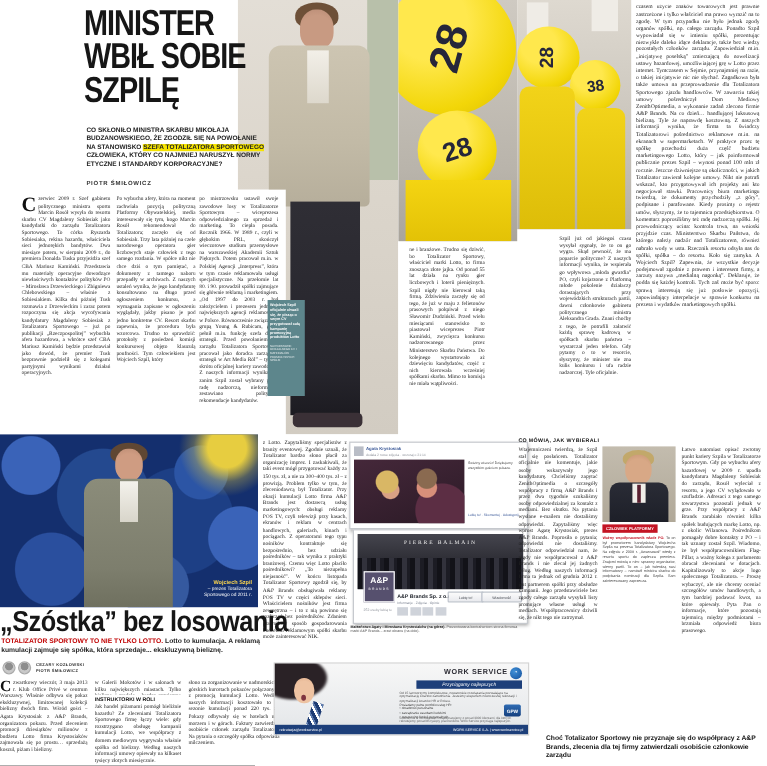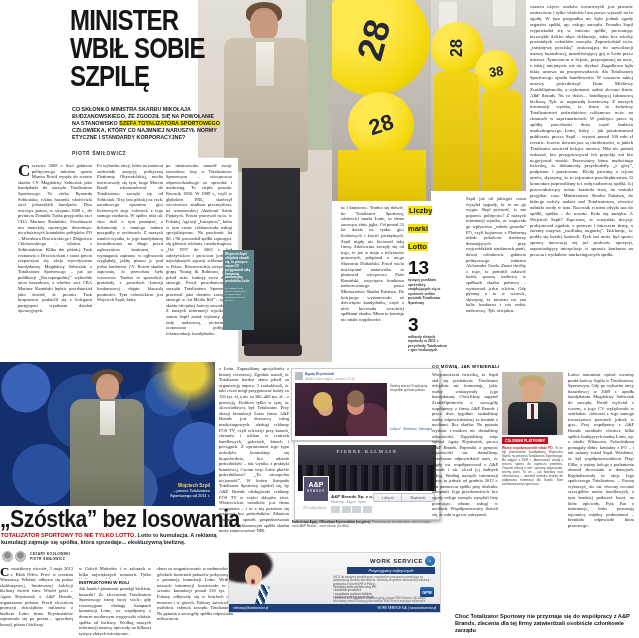--- a/index.html
+++ b/index.html
@@ -256,29 +256,20 @@
   <div class="col" style="left:466px;top:196px;width:60px;height:164px;">
     <span>Szpil już od jakiegoś czasu wysyłał sygnały, że to on go wygra. Skąd pewność, że ma poparcie polityczne? Z naszych informacji wynika, że wspierała go wpływowa „młoda gwardia” PO, czyli kojarzone z Platformą młode pokolenie działaczy dorastających przy wojewódzkich strukturach partii, dawni członkowie gabinetu politycznego ministra Aleksandra Grada. Znani choćby z tego, że potrafili załatwić każdą sprawę kadrową w spółkach skarbu państwa – wystarczał jeden telefon. Gdy pytamy o to w resorcie, słyszymy, że minister nie zna kulis konkursu i ufa radzie nadzorczej. Tyle oficjalnie.</span>
   </div>
   <div class="col" style="left:530px;top:4px;width:103px;height:354px;font-size:4.7px;line-height:5.9px;">
     <span>czasem użycie znaków towarowych jest prawnie zastrzeżone i tylko właściciel ma prawo wyrazić na to zgodę. W tym przypadku nie było jednak zgody organów spółki, np. całego zarządu. Ponadto Szpil wypowiadał się w imieniu spółki, prezentując niezwykle daleko idące deklaracje, także bez wiedzy pozostałych członków zarządu. Zapowiedział m.in. „inicjatywę poselską” zmierzającą do nowelizacji ustawy hazardowej, umożliwiającej grę w Lotto przez internet. Tymczasem w Sejmie, przynajmniej na razie, o takiej inicjatywie nic nie słychać. Zagadkowa była także umowa na przeprowadzenie dla Totalizatora Sportowego zjazdu handlowców. W zawarciu takiej umowy pośredniczył Dom Mediowy ZenithOptimedia, a wykonanie zadań zlecono firmie A&amp;P Brands. Na co dzień… handlującej luksusową bielizną. Tyle że naprawdę kosztowną. Z naszych informacji wynika, że firma ta świadczy Totalizatorowi pośrednictwo reklamowe m.in. na ekranach w supermarketach. W praktyce przez tę spółkę przechodzi duża część budżetu marketingowego Lotto, który – jak poinformował publicznie prezes Szpil – wynosi ponad 100 mln zł rocznie. Jeszcze dziwniejsze są okoliczności, w jakich Totalizator zawierał kolejne umowy. Nikt nie potrafi wskazać, kto przygotowywał ich projekty ani kto negocjował stawki. Pracownicy biura marketingu twierdzą, że dokumenty przychodziły „z góry”, podpisane i parafowane. Kiedy prosimy o rejestr umów, słyszymy, że to tajemnica przedsiębiorstwa. O komentarz poprosiliśmy też radę nadzorczą spółki. Jej przewodniczący ucina: kontrola trwa, na wnioski przyjdzie czas. Ministerstwo Skarbu Państwa, do którego należy nadzór nad Totalizatorem, również nabrało wody w usta. Rzecznik resortu odsyła nas do spółki, spółka – do resortu. Koło się zamyka. A Wojciech Szpil? Zapewnia, że wszystkie decyzje podejmował zgodnie z prawem i interesem firmy, a zarzuty nazywa „medialną nagonką”. Deklaruje, że podda się każdej kontroli. Tych zaś może być sporo: sprawą interesują się już posłowie opozycji, zapowiadający interpelacje w sprawie konkursu na prezesa i wydatków marketingowych spółki.</span>
   </div>
   <div class="col" style="left:219px;top:366px;width:70px;height:176px;">
     <span>z Lotto. Zapytaliśmy specjalistów z branży eventowej. Zgodnie uznali, że Totalizator bardzo słono płacił za organizację imprez. I zaskakiwali, że taki event mógł przygotować każdy za 150 tys. zł, a nie za 300–400 tys. zł – z prowizją. Problem tylko w tym, że zleceniodawcą był Totalizator. Przy okazji kumulacji Lotto firma A&amp;P Brands jest dostawcą usług marketingowych: obsługi reklamy POS TV, czyli telewizji przy kasach, ekranów i reklam w centrach handlowych, galeriach, kinach i pociągach. Z operatorami tego typu nośników kontraktuje się bezpośrednio, bez udziału pośredników – tak wynika z praktyki branżowej. Czemu więc Lotto płaciło pośrednikowi? „To niezupełna niejasność”. W końcu listopada Totalizator Sportowy zgodził się, by A&amp;P Brands obsługiwała reklamy POS TV w części sklepów sieci. Właścicielem nośników jest firma zewnętrzna – i to z nią powinno się rozliczać bez pośredników. Zdaniem prawników sposób gospodarowania budżetem reklamowym spółki skarbu może zainteresować NIK.</span>
   </div>
 
-  <div class="abs sidebar">
-    <span class="sb-title">Liczby
-marki
-Lotto</span>
-    <div class="sb-num">13</div>
-    <div class="sb-cap">tysięcy punktów sprzedaży znajdujących się w systemie online posiada Totalizator Sportowy</div>
-    <div class="sb-num" style="margin-top:9px;">3</div>
-    <div class="sb-cap">miliardy złotych wyniosły w 2011 r. przychody Totalizatora z gier liczbowych</div>
-  </div>
 
   <div class="abs pullquote">
     <div class="pq-t">Wojciech Szpil oficjalnie chwali się, że pisząc o swym CV przygotował całą kampanię promocyjną produktów Lotto</div>
     <div class="pq-c">NA PODSTAWIE OFICJALNEGO CV I MATERIAŁÓW PROMOCYJNYCH SPÓŁKI</div>
   </div>
 
   <div class="photo photo-szpil">
     <div class="sz-hair"></div>
     <div class="sz-head"></div>
     <div class="sz-jacket"></div>

